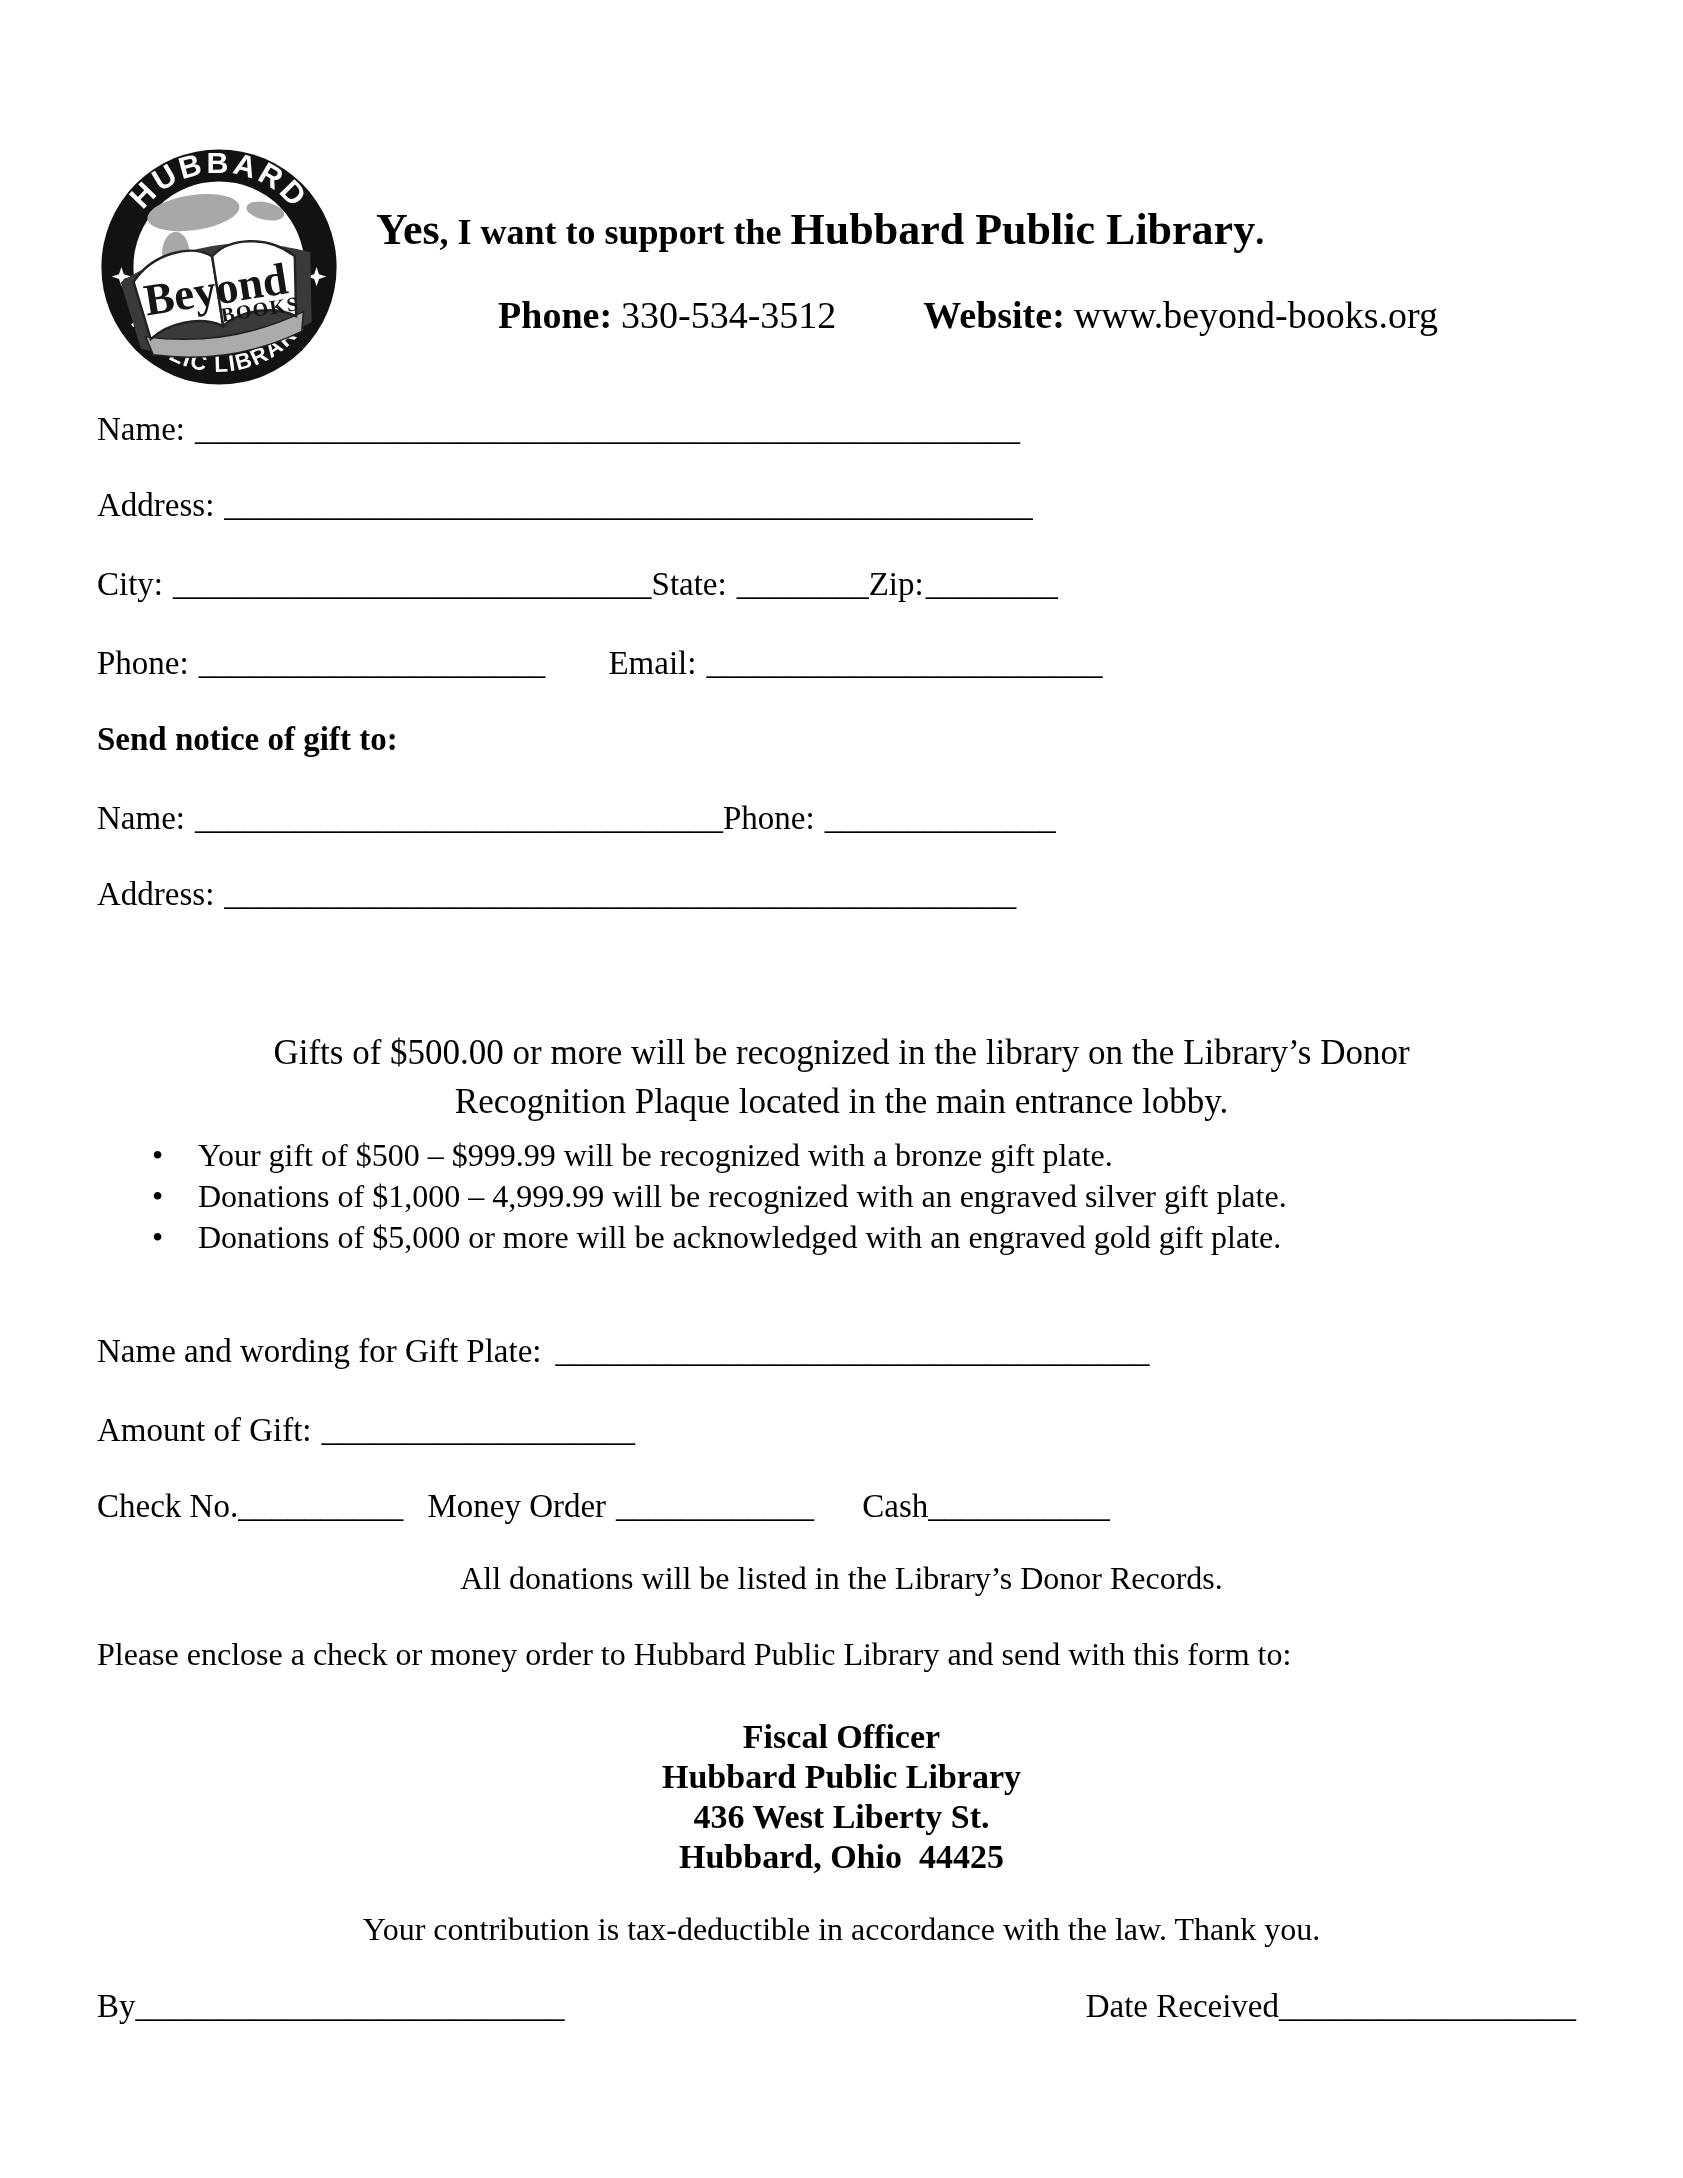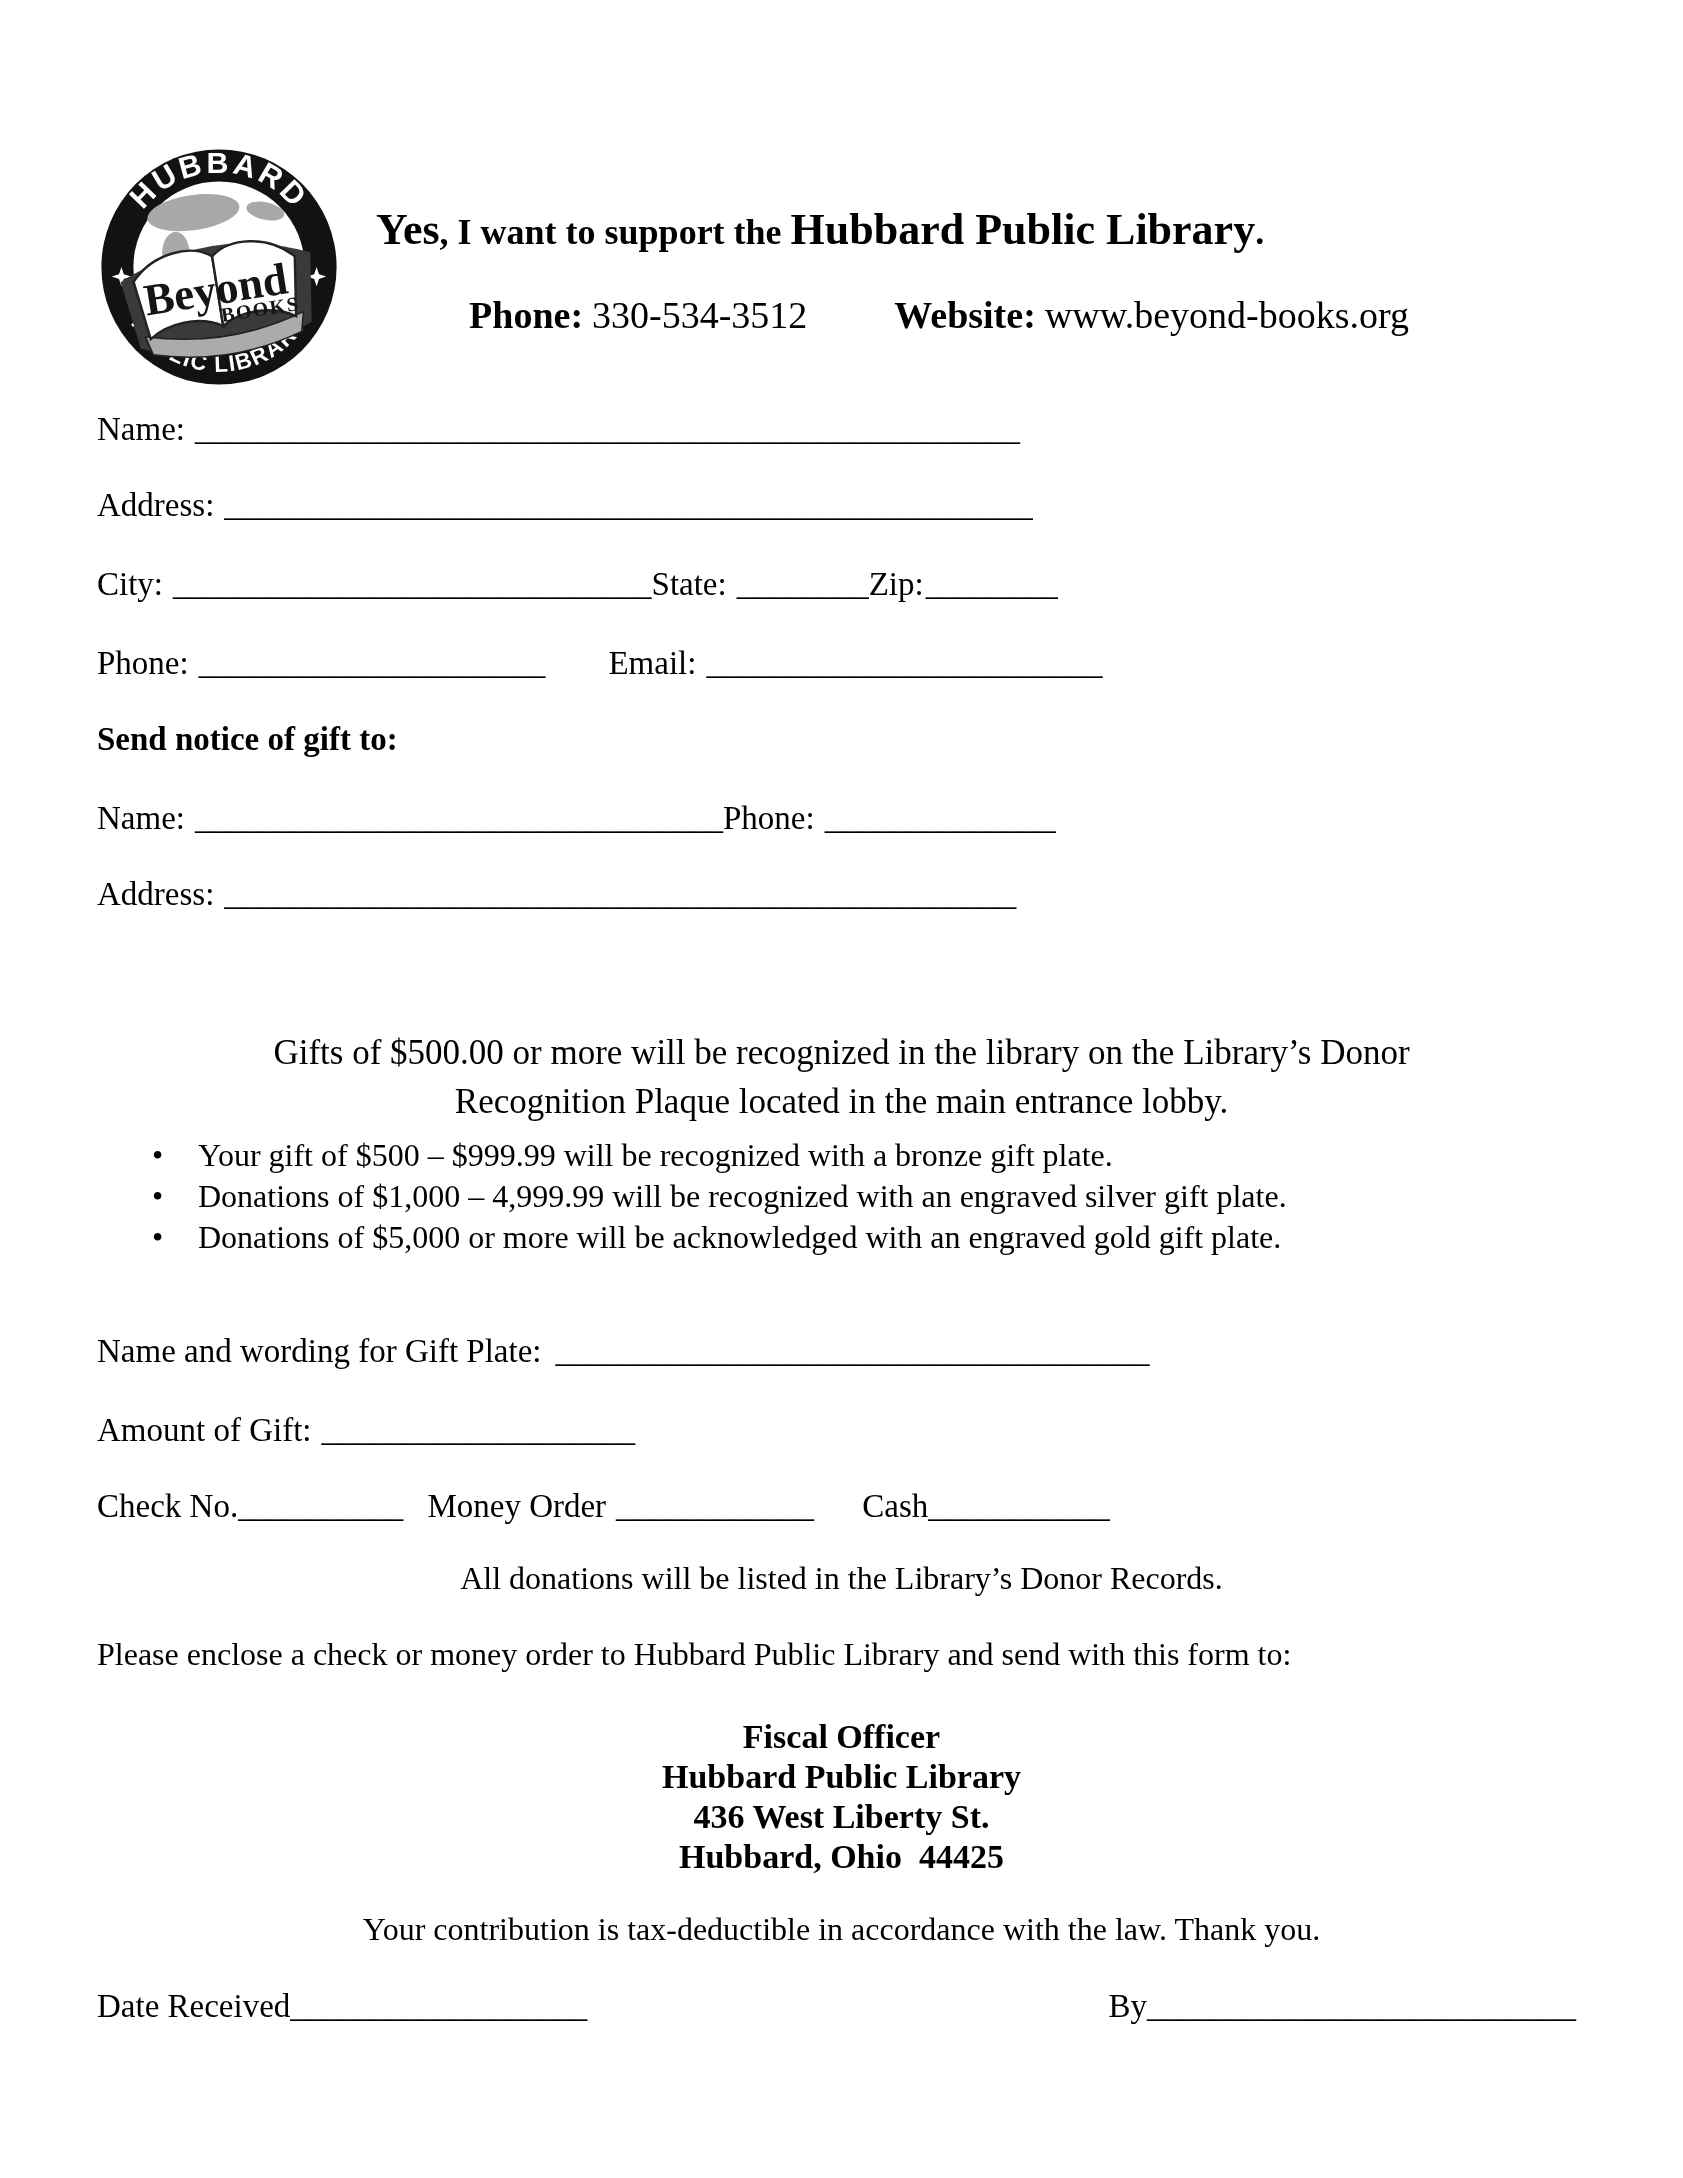--- a/index.html
+++ b/index.html
@@ -10,21 +10,21 @@
     color:#000;
     font-family:"Liberation Serif","DejaVu Serif",serif;
     overflow:hidden;
   }
   
   .logo{position:absolute;left:99px;top:147px;width:240px;height:240px;}
   .logo svg{overflow:visible;}
   .hdr{position:absolute;left:376px;top:204px;width:1168px;text-align:left;white-space:nowrap;}
   .hdr .t-big{font-size:44px;font-weight:bold;}
   .hdr .t-mid{font-size:36px;font-weight:bold;}
-  .hdr-line2{position:absolute;left:355px;top:293px;width:1168px;display:flex;justify-content:center;gap:87px;font-size:38px;white-space:nowrap;}
+  .hdr-line2{position:absolute;left:384px;top:293px;width:1168px;display:flex;justify-content:center;gap:87px;font-size:38px;white-space:nowrap;}
   .hdr-line2 .lbl-b{font-weight:bold;}
   .hdr-line2 .val{margin-left:9px;}
   
   .row{position:absolute;left:97px;font-size:33px;white-space:nowrap;}
   .row .lbl{margin-right:10px;}
   .row .lbl-tight{margin-right:2px;}
   .grp{display:inline;}
   
   .cblock{position:absolute;left:0;width:1683px;text-align:center;}
   .gift-para{top:988px;font-size:35px;line-height:49px;margin-top:40px;}
@@ -161,21 +161,21 @@
     <div>Fiscal Officer</div>
     <div>Hubbard Public Library</div>
     <div>436 West Liberty St.</div>
     <div>Hubbard, Ohio  44425</div>
   </div>
 
   <div class="cblock tax">Your contribution is tax-deductible in accordance with the law. Thank you.</div>
 
   <div class="daterow">
     <span class="grp">
-      <span>Date Received</span><span>__________________</span>
+      <span>By</span><span>__________________________</span>
     </span>
     <span class="grp">
-      <span>By</span><span>__________________________</span>
+      <span>Date Received</span><span>__________________</span>
     </span>
   </div>
 
 </div>
 
 
 </body></html>

